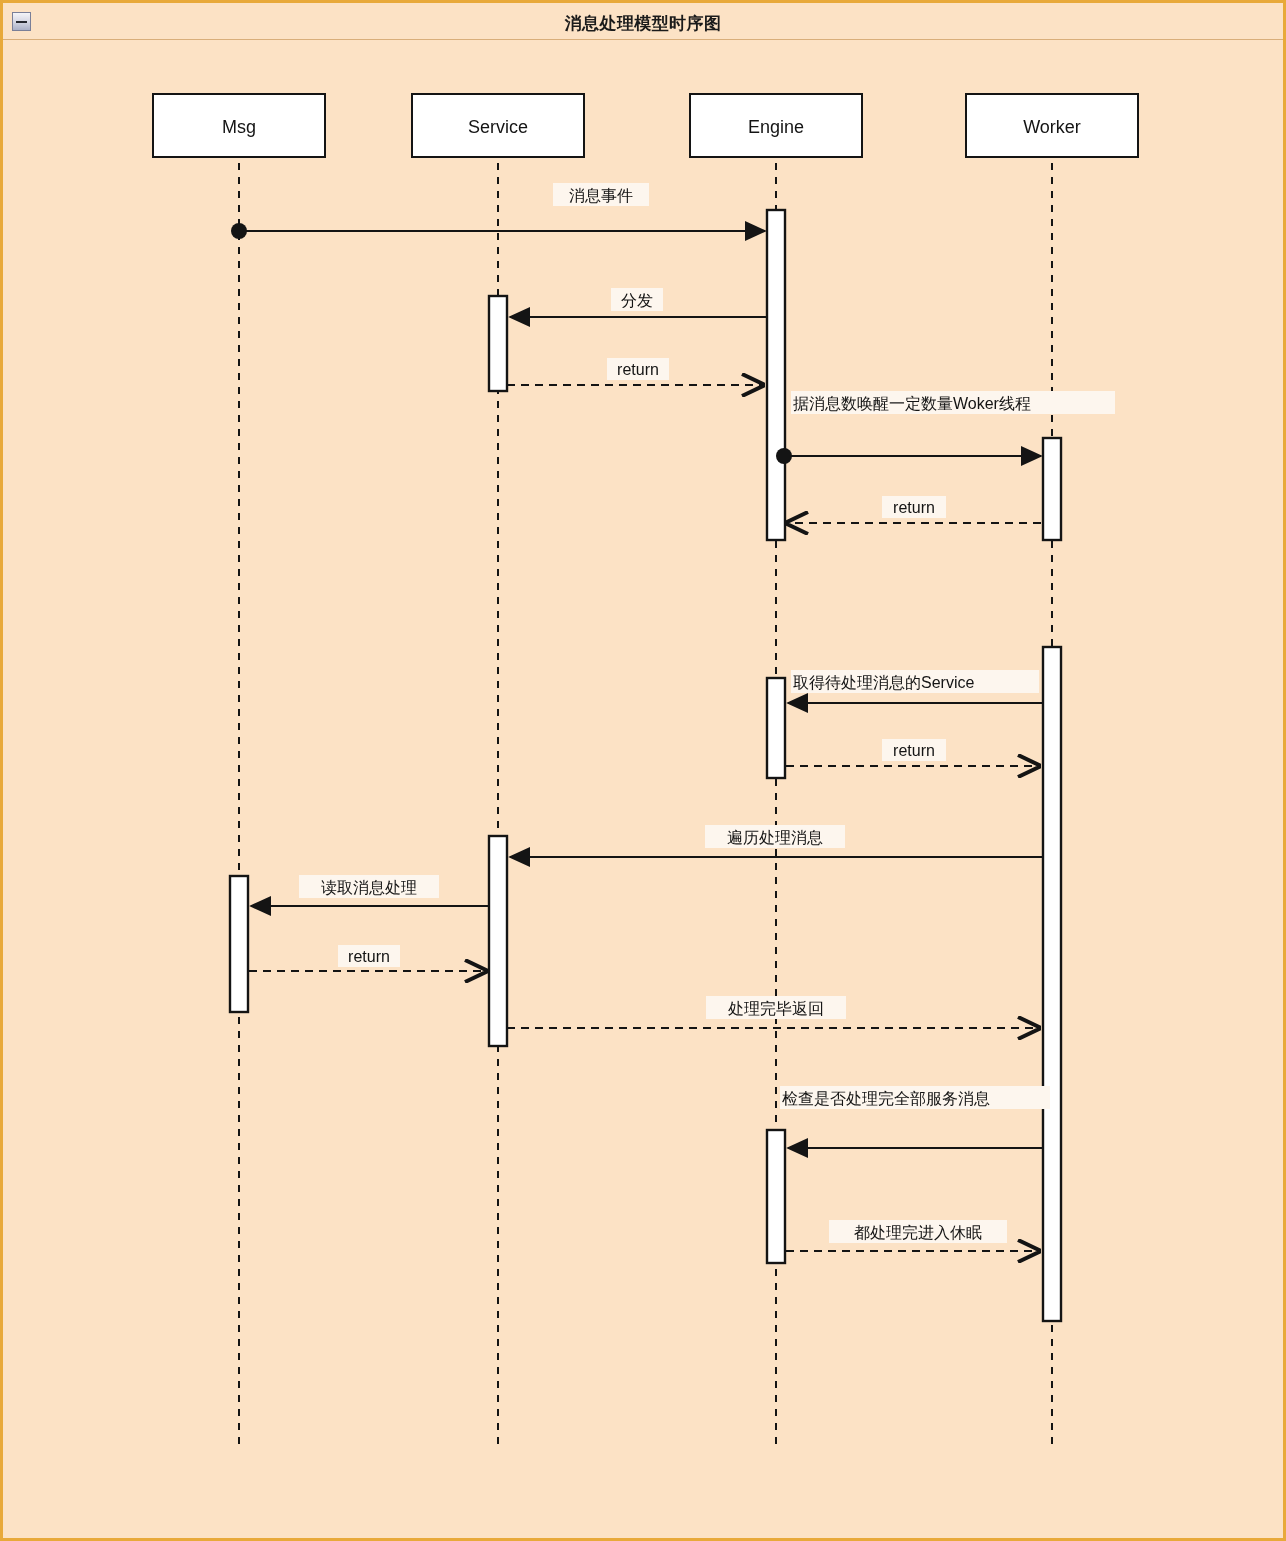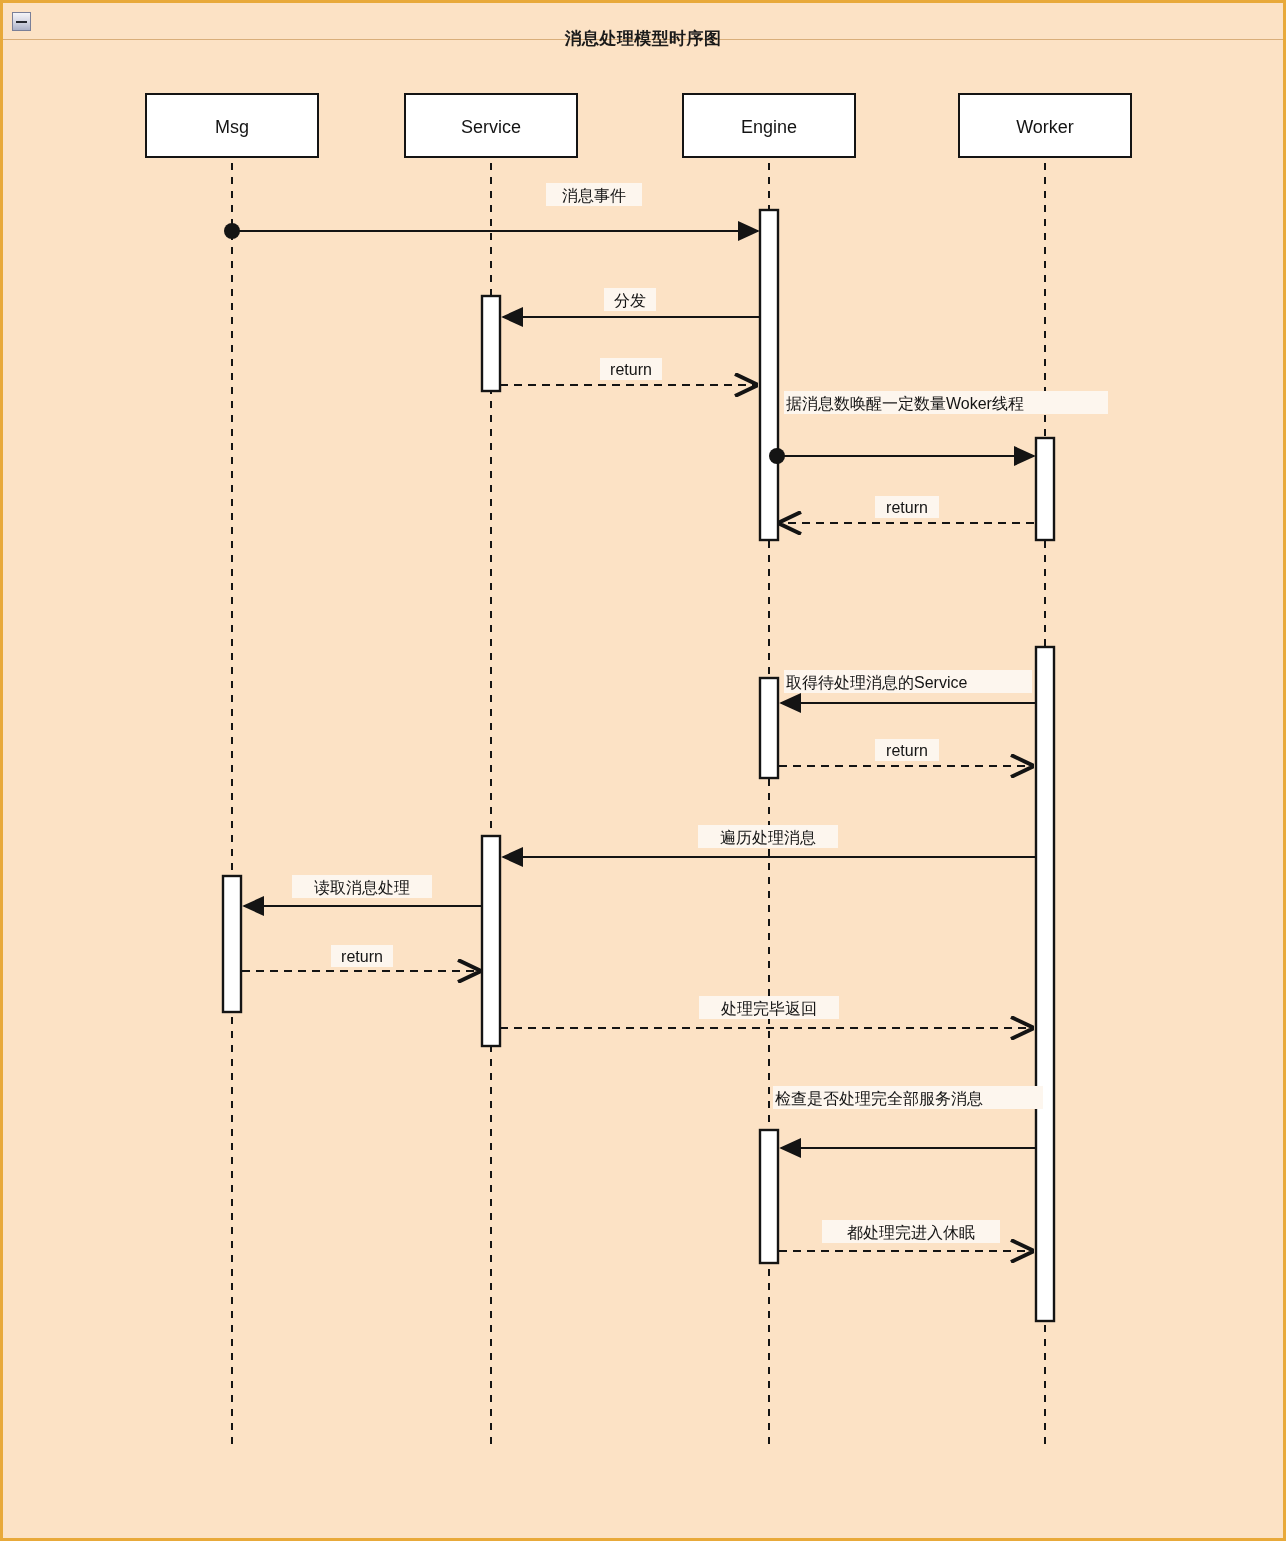--- a/index.html
+++ b/index.html
@@ -25,21 +25,21 @@
     top: 0;
     width: 100%;
     height: 37px;
     box-sizing: border-box;
     border-bottom: 1px solid #D9AE7A;
     background: #FCE2C5;
   }
   #title-text {
     position: absolute;
     left: 0;
-    top: 24px;
+    top: 9px;
     width: 100%;
     text-align: center;
     font-size: 17px;
     font-weight: bold;
     color: #1b1b1b;
     letter-spacing: 0.4px;
   }
   #collapse-button {
     position: absolute;
     left: 9px;
@@ -55,21 +55,21 @@
     content: "";
     position: absolute;
     left: 3px;
     top: 8px;
     width: 11px;
     height: 2px;
     background: #26282f;
   }
   #canvas {
     position: absolute;
-    left: 0;
+    left: 7px;
     top: 37px;
     width: 1090px;
     height: 1498px;
     padding-left: 39px;
   }
   svg#seq {
     display: block;
   }
   .plabel {
     font-family: "Liberation Sans", sans-serif;

